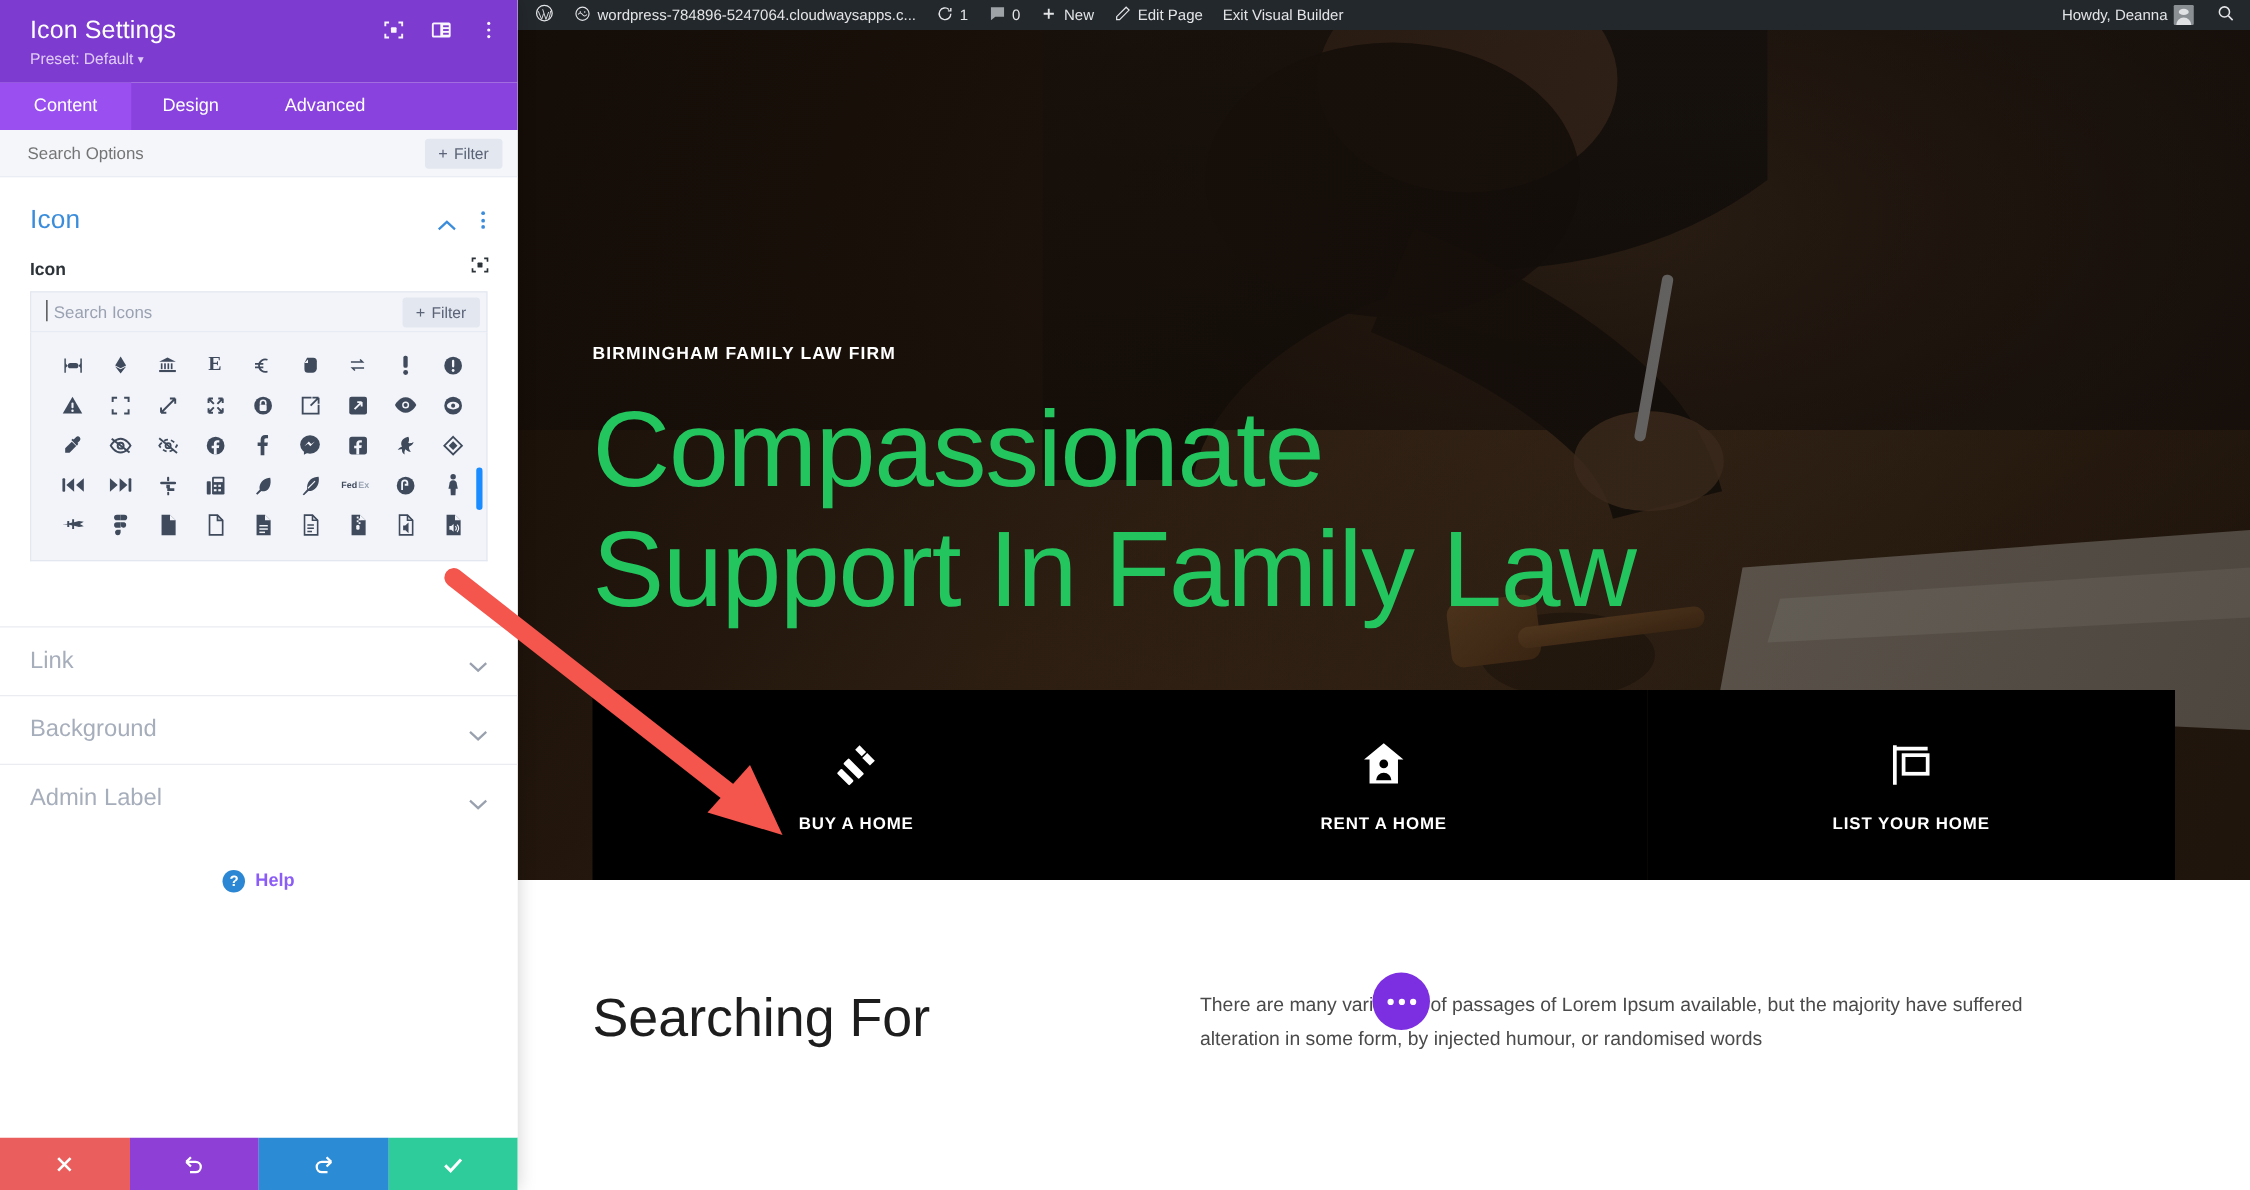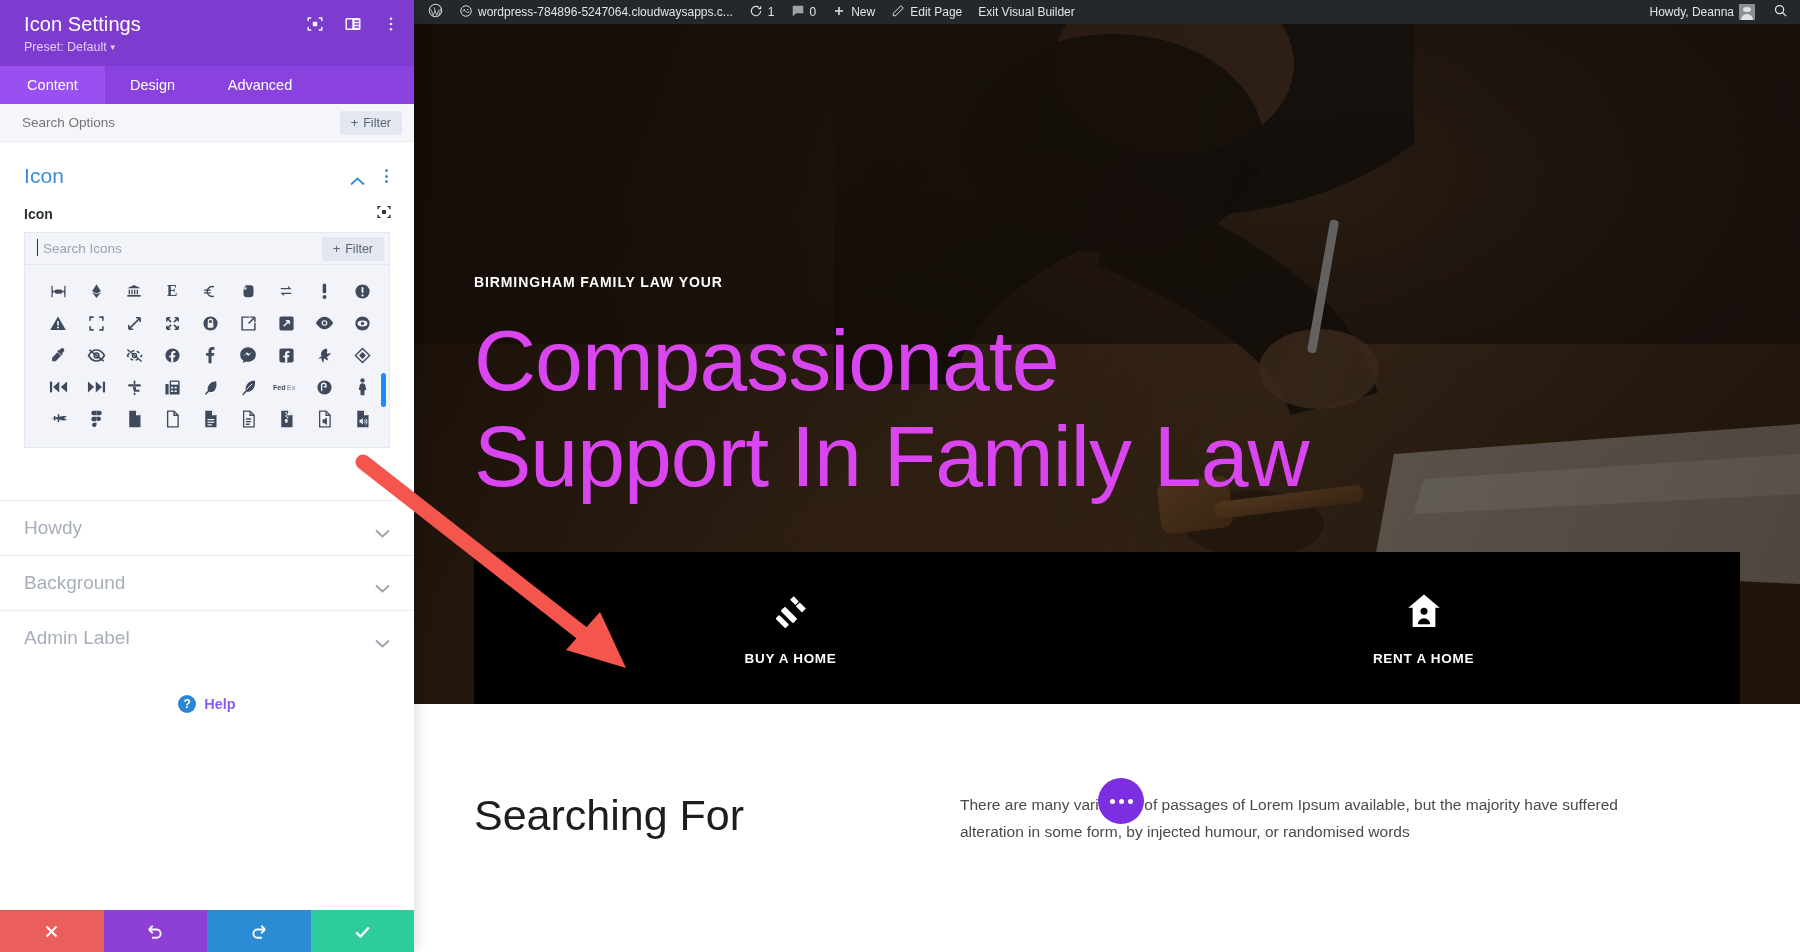--- a/index.html
+++ b/index.html
@@ -190,21 +190,21 @@
   }
   .hero-inner {
     position: relative; z-index: 3;
     padding: 250px 0 0 60px;
   }
   .hero-eyebrow {
     color: #fff; font-size: 14px; font-weight: 700;
     letter-spacing: .9px; margin-bottom: 22px;
   }
   .hero-h1 {
-    color: #d946ef; font-size: 86px; line-height: 1.12; font-weight: 400;
+    color: #22c55e; font-size: 86px; line-height: 1.12; font-weight: 400;
     letter-spacing: -1px; max-width: 1100px;
   }
 
   .cta-bar {
     position: absolute; left: 60px; bottom: 0; right: 60px;
     height: 152px; display: flex; z-index: 4;
   }
   .cta {
     flex: 1; background: #000; display: flex; flex-direction: column;
     align-items: center; justify-content: center; gap: 18px;
@@ -361,21 +361,21 @@
           <ellipse cx="840" cy="500" rx="70" ry="34" fill="#000" opacity="0.3"></ellipse>
           <rect x="745" y="455" width="72" height="52" rx="10" fill="url(#gavelG)" transform="rotate(-7 780 480)"></rect>
           <rect x="800" y="470" width="150" height="17" rx="8" fill="url(#gavelG)" transform="rotate(-7 870 478)"></rect>
 
           <rect width="1386" height="680" fill="#120c08" opacity="0.18"></rect>
         </svg>
       </div>
       <div class="hero-overlay"></div>
 
       <div class="hero-inner">
-        <div class="hero-eyebrow">BIRMINGHAM FAMILY LAW YOUR</div>
+        <div class="hero-eyebrow">BIRMINGHAM FAMILY LAW FIRM</div>
         <div class="hero-h1">
           <div>Compassionate</div>
           <div>Support In Family Law</div>
         </div>
       </div>
 
       <div class="cta-bar">
         <div class="cta">
           <span class="cta-icon">
             <svg width="42" height="42" viewBox="0 0 48 48" fill="#fff">
@@ -390,20 +390,30 @@
         <div class="cta">
           <span class="cta-icon">
             <svg width="42" height="42" viewBox="0 0 48 48" fill="#fff">
               <path d="M24 4l18 15h-5v22H11V19H6z"></path>
               <circle cx="24" cy="23" r="4" fill="#000"></circle>
               <path d="M17 38a7 7 0 0 1 14 0z" fill="#000"></path>
             </svg>
           </span>
           <span class="cta-label">RENT A HOME</span>
         </div>
+        <div class="cta">
+          <span class="cta-icon">
+            <svg width="42" height="42" viewBox="0 0 48 48" fill="none" stroke="#fff" stroke-width="3.4">
+              <path d="M9 6v36"></path>
+              <path d="M9 9h30"></path>
+              <rect x="17" y="15" width="22" height="17"></rect>
+            </svg>
+          </span>
+          <span class="cta-label">LIST YOUR HOME</span>
+        </div>
       </div>
     </div>
 
     <div class="content-section">
       <div class="cs-left">
         <h2>Searching For</h2>
       </div>
       <div class="cs-right">
         <div class="float-dots">
           <i></i>
@@ -803,21 +813,21 @@
                 <path d="M11.4 13.2a3 3 0 0 1 0 4.6M13.2 11.6a5.4 5.4 0 0 1 0 7.8" fill="none" stroke="#f2f4f9" stroke-width="1.3"></path>
               </svg>
             </div>
         </div>
         <div class="grid-scroll"></div>
       </div>
 
       <div style="height:52px"></div>
 
       <div class="accordion-row">
-        <span class="lbl">Howdy</span>
+        <span class="lbl">Link</span>
         <span class="chev-down">
           <svg width="15" height="9" viewBox="0 0 15 9" fill="none" stroke="#9aa1ae" stroke-width="1.8">
               <path d="M1 1.5L7.5 7.5 14 1.5"></path>
             </svg>
         </span>
       </div>
       <div class="accordion-row">
         <span class="lbl">Background</span>
         <span class="chev-down">
           <svg width="15" height="9" viewBox="0 0 15 9" fill="none" stroke="#9aa1ae" stroke-width="1.8">

